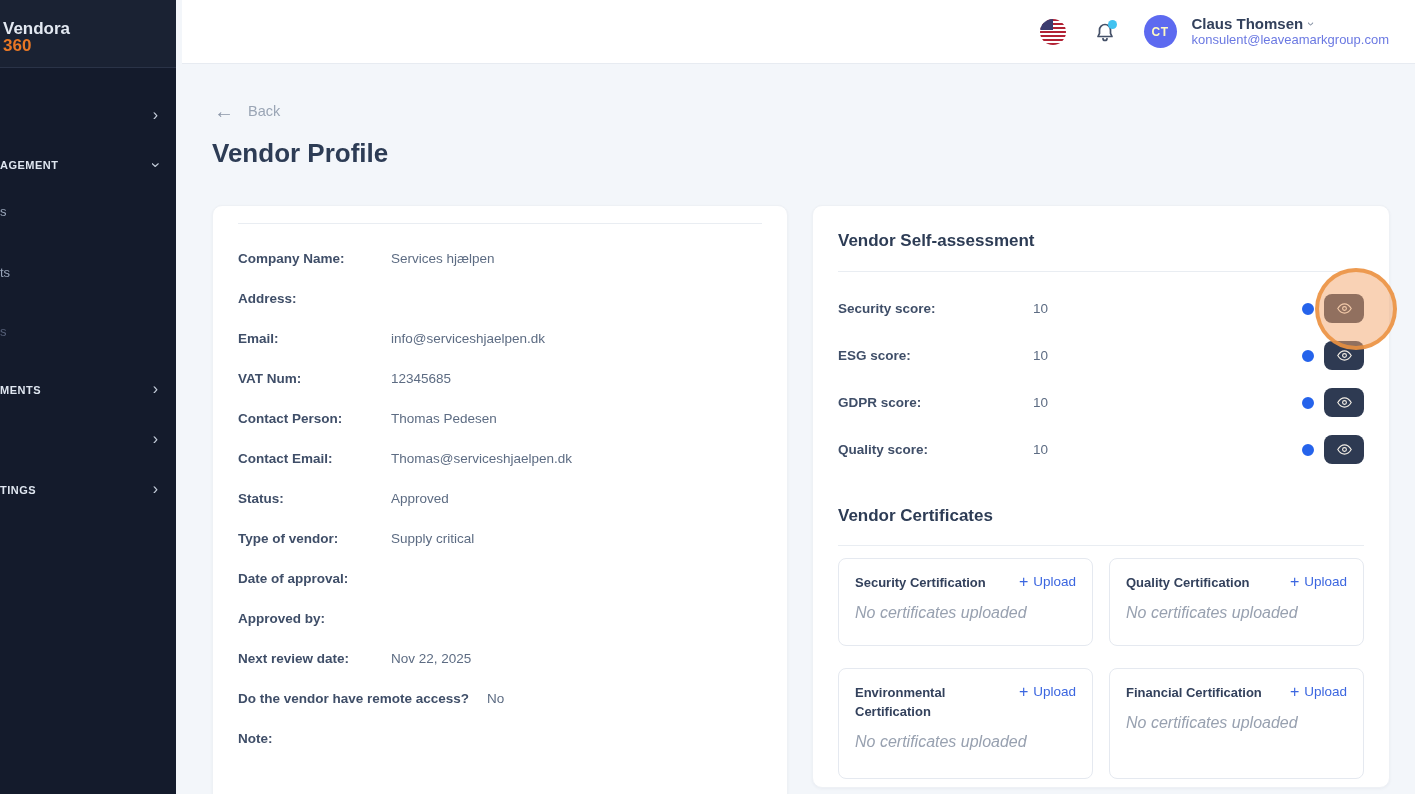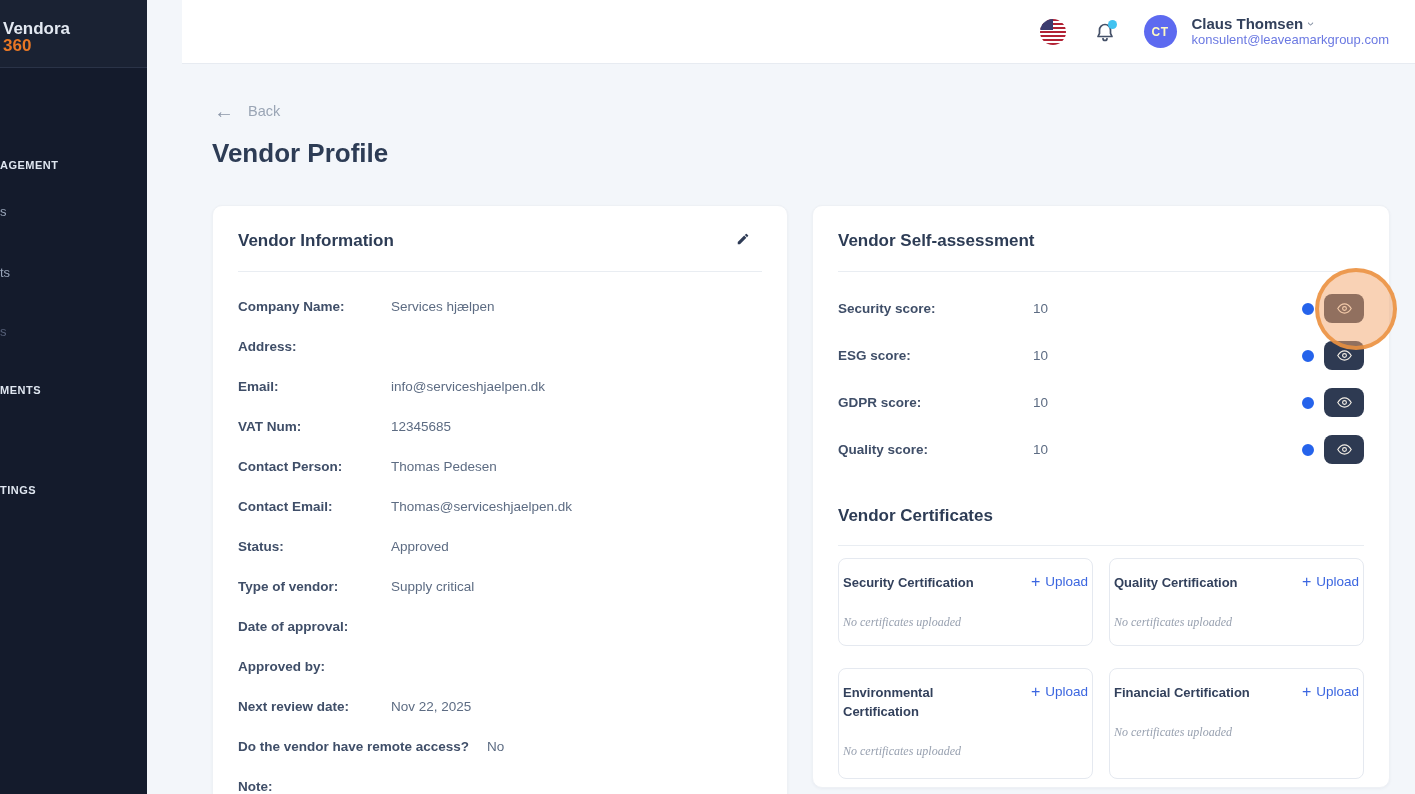--- a/index.html
+++ b/index.html
@@ -1,21 +1,21 @@
 <!DOCTYPE html>
 <html><head>
 <meta charset="utf-8">
 <style>
   * { margin:0; padding:0; box-sizing:border-box; }
   html,body { width:1415px; height:794px; overflow:hidden;
     font-family:"Liberation Sans", sans-serif; background:#f3f6fa; }
   .app { position:relative; width:1415px; height:794px; }
 
   
-  .sidebar { position:absolute; left:0; top:0; width:147px; height:794px;
+  .sidebar { position:absolute; left:0; top:0; width:176px; height:794px;
     background:#141b2c; overflow:hidden; }
   .logo-block { height:68px; background:#1a2233; border-bottom:1px solid #2a3347;
     padding:20px 0 0 3px; }
   .logo-line1 { color:#e3e9f2; font-size:17px; font-weight:bold; line-height:18px; }
   .logo-line2 { color:#e87725; font-size:17px; font-weight:bold; line-height:16px; }
   .side-row { position:absolute; left:0; width:182px; height:24px;
     display:flex; align-items:center; }
   .side-row .lbl-section { color:#dfe6f0; font-size:11px; font-weight:bold;
     letter-spacing:.5px; white-space:nowrap; }
   .side-row .lbl-sub { color:#9aa6ba; font-size:13px; white-space:nowrap; }
@@ -77,29 +77,29 @@
     background:#ffffff; }
   .eye-btn { width:40px; height:29px; border-radius:8px; background:#2e3a52;
     display:flex; align-items:center; justify-content:center; cursor:pointer; }
 
   .section-title { margin-top:30px; color:#2d3c55; font-size:17px; font-weight:bold;
     line-height:26px; }
   .divider2 { height:1px; background:#e9edf2; margin-top:16px; }
 
   .cert-grid { margin-top:12px; display:grid; grid-template-columns:1fr 1fr;
     grid-template-rows:88px 111px; column-gap:16px; row-gap:22px; }
-  .cert-box { border:1px solid #e5e9f0; border-radius:8px; padding:14px 4px;
+  .cert-box { border:1px solid #e5e9f0; border-radius:8px; padding:14px 16px;
     background:#ffffff; }
   .cert-head { display:flex; align-items:flex-start; justify-content:space-between; }
   .cert-name { color:#33415c; font-size:13px; font-weight:bold; line-height:19px;
     max-width:150px; }
   .upload-link { color:#3b66e0; font-size:13.5px; white-space:nowrap; cursor:pointer;
     display:flex; align-items:center; gap:5px; margin-top:1px; }
   .upload-plus { font-size:16px; line-height:14px; }
-  .cert-status { margin-top:23px; color:#98a1b0; font-size:12px; font-style:italic;font-family:Liberation Serif, serif; }
+  .cert-status { margin-top:12px; color:#98a1b0; font-size:16px; font-style:italic; }
 
   .click-highlight { position:absolute; left:1315px; top:268px; width:82px; height:82px;
     border-radius:50%; background:rgba(243,166,108,0.5);
     border:4px solid rgba(235,144,62,0.85); pointer-events:none; z-index:10; }
 </style>
 </head>
 <body>
 
 <div class="app">
 
@@ -160,28 +160,20 @@
     </div>
   </header>
 
   <div class="back-row">
     <span class="back-arrow">←</span>
     <span class="back-label">Back</span>
   </div>
   <h1 class="page-title">Vendor Profile</h1>
 
   <section class="card card-left">
-    <div class="card-head">
-      <div class="card-title">Vendor Information</div>
-      <div class="edit-btn">
-        <svg width="14" height="14" viewBox="0 0 24 24">
-          <path d="M3 17.25V21h3.75L17.81 9.94l-3.75-3.75L3 17.25zM20.71 7.04a1 1 0 0 0 0-1.41l-2.34-2.34a1 1 0 0 0-1.41 0l-1.83 1.83 3.75 3.75 1.83-1.83z" fill="#2e3b55"></path>
-        </svg>
-      </div>
-    </div>
     <div class="divider"></div>
     <div class="fields">
       <div class="field-row">
         <span class="field-label">Company Name:</span>
         <span class="field-value">Services hjælpen</span>
       </div>
       <div class="field-row">
         <span class="field-label">Address:</span>
         <span class="field-value"></span>
       </div>

